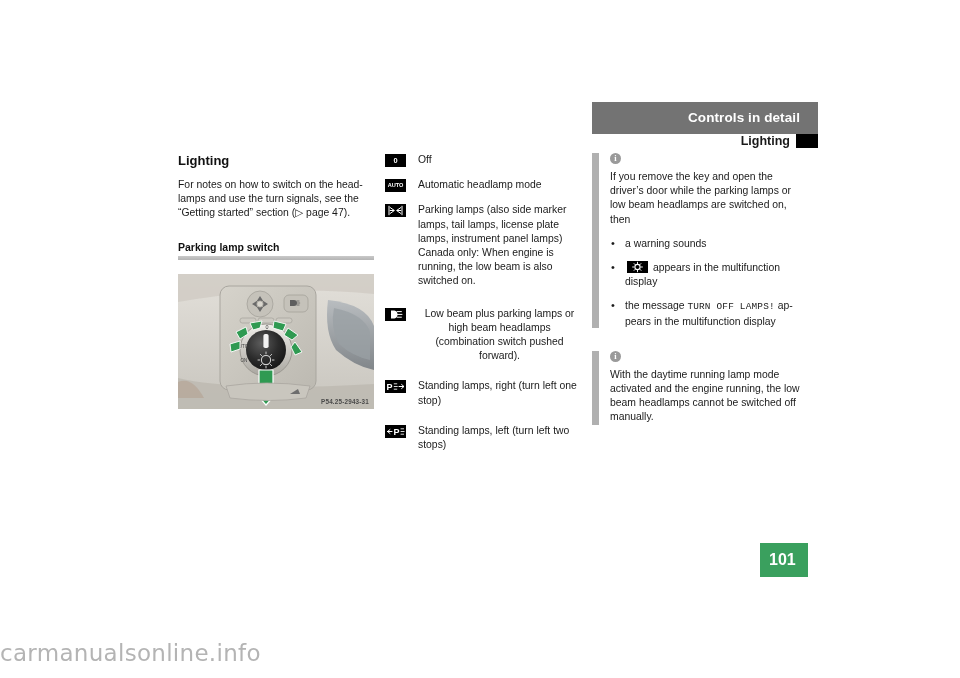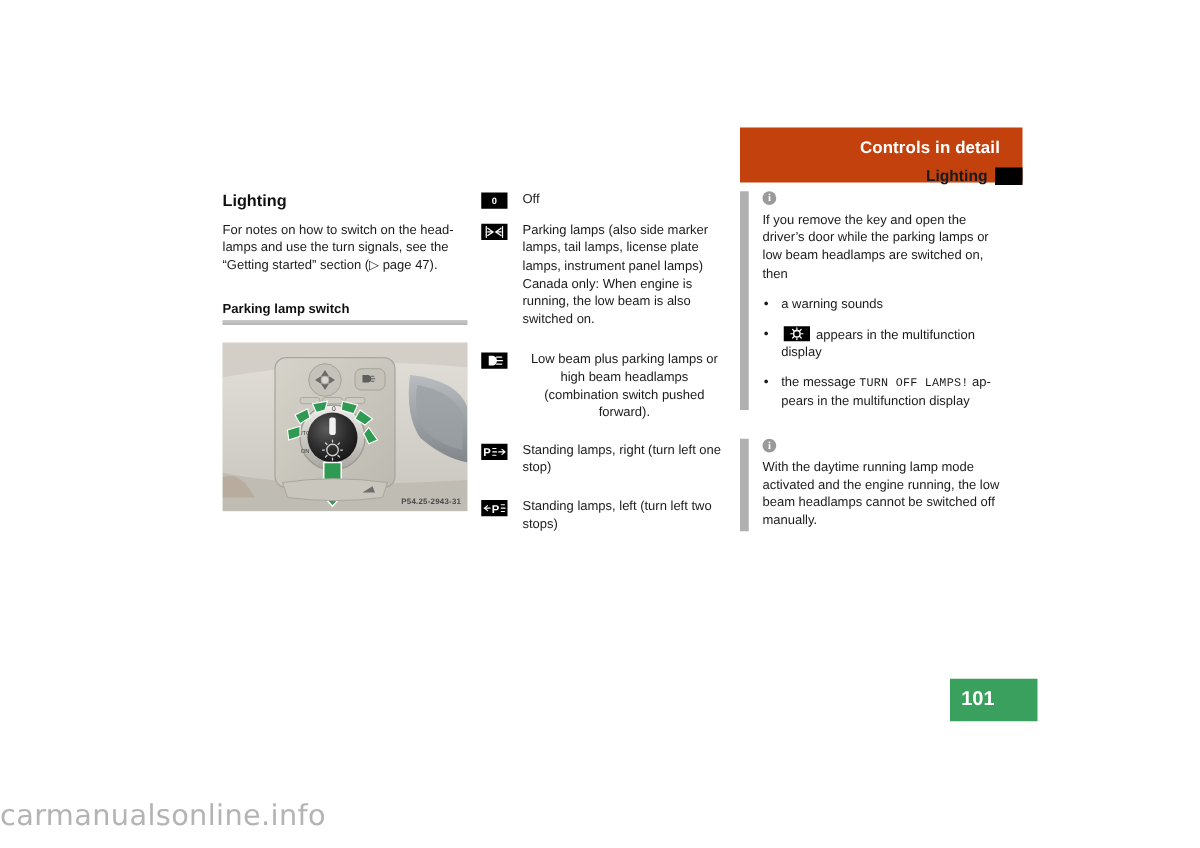--- a/index.html
+++ b/index.html
@@ -15,22 +15,22 @@
     color: #1a1a1a;
     overflow: hidden;
   }
 
   
   .header-banner {
     position: absolute;
     left: 592px;
     top: 102px;
     width: 226px;
-    height: 44px;
-    background: #c2410c;
+    height: 32px;
+    background: #737373;
   }
   .header-banner-title {
     position: absolute;
     right: 18px;
     top: 8px;
     font-size: 13.5px;
     font-weight: bold;
     color: #ffffff;
     letter-spacing: .1px;
     white-space: nowrap;
@@ -209,21 +209,21 @@
     position: relative;
     margin: 0 2px;
     overflow: hidden;
   }
 
   
   .page-num {
     position: absolute;
     left: 760px;
     top: 543px;
-    width: 70px;
+    width: 48px;
     height: 34px;
     background: #3aa05e;
     color: #ffffff;
     font-size: 16px;
     font-weight: bold;
     display: flex;
     align-items: center;
     padding-left: 9px;
     box-sizing: border-box;
   }
@@ -344,20 +344,26 @@
 
 <div class="col col-mid">
 
   <div class="icon-row">
     <div class="icon-box">
       <span class="glyph-text">0</span>
     </div>
     <div class="icon-row-text">Off</div>
   </div>
 
+  <div class="icon-row">
+    <div class="icon-box">
+      <span class="glyph-text small">AUTO</span>
+    </div>
+    <div class="icon-row-text">Automatic headlamp mode</div>
+  </div>
 
   <div class="icon-row">
     <div class="icon-box">
       <svg width="21" height="13" viewBox="0 0 21 13">
         <g stroke="#ffffff" stroke-width="1" stroke-linecap="round">
           <path d="M4 2.2 v8.6 M17 2.2 v8.6"></path>
           <path d="M5.2 3.6 L9.4 6.5 L5.2 9.4"></path>
           <path d="M15.8 3.6 L11.6 6.5 L15.8 9.4"></path>
           <path d="M5.2 6.5 h3.4 M12.4 6.5 h3.4"></path>
         </g>

